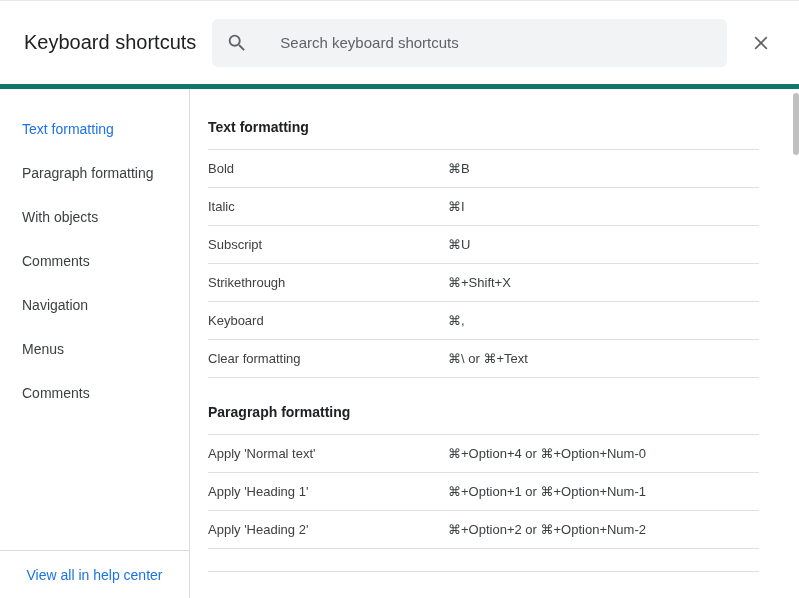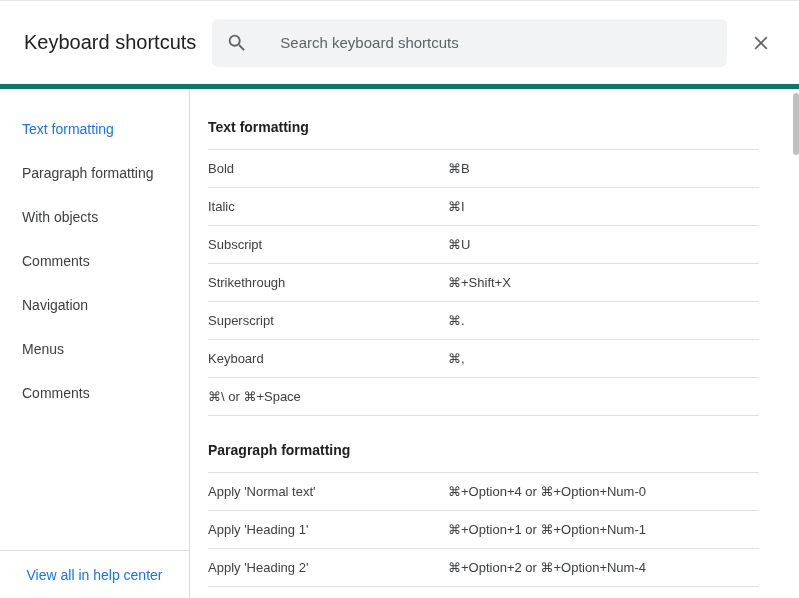--- a/index.html
+++ b/index.html
@@ -208,45 +208,42 @@
       </div>
       <div class="row">
         <div class="row-action">Subscript</div>
         <div class="row-key">⌘U</div>
       </div>
       <div class="row">
         <div class="row-action">Strikethrough</div>
         <div class="row-key">⌘+Shift+X</div>
       </div>
       <div class="row">
-        <div class="row-action">Superscript</div>
-        <div class="row-key">⌘.</div>
-      </div>
-      <div class="row">
         <div class="row-action">Keyboard</div>
         <div class="row-key">⌘,</div>
       </div>
       <div class="row">
-        <div class="row-key">⌘\ or ⌘+Space</div>
+        <div class="row-action">Clear formatting</div>
+        <div class="row-key">⌘\ or ⌘+Text</div>
       </div>
     </div>
 
     <div class="section">
       <div class="section-title">Paragraph formatting</div>
       <div class="row">
         <div class="row-action">Apply 'Normal text'</div>
         <div class="row-key">⌘+Option+4 or ⌘+Option+Num-0</div>
       </div>
       <div class="row">
         <div class="row-action">Apply 'Heading 1'</div>
         <div class="row-key">⌘+Option+1 or ⌘+Option+Num-1</div>
       </div>
       <div class="row">
         <div class="row-action">Apply 'Heading 2'</div>
-        <div class="row-key">⌘+Option+2 or ⌘+Option+Num-4</div>
+        <div class="row-key">⌘+Option+2 or ⌘+Option+Num-2</div>
       </div>
       <div class="row">
         
         
       </div>
     </div>
 
   </div>
 </div>
 

